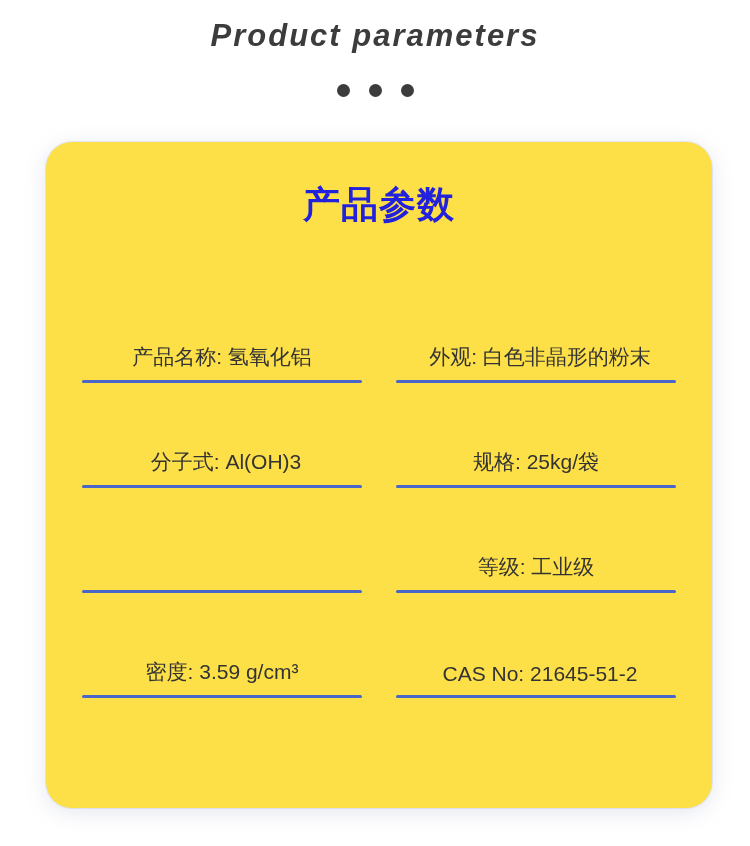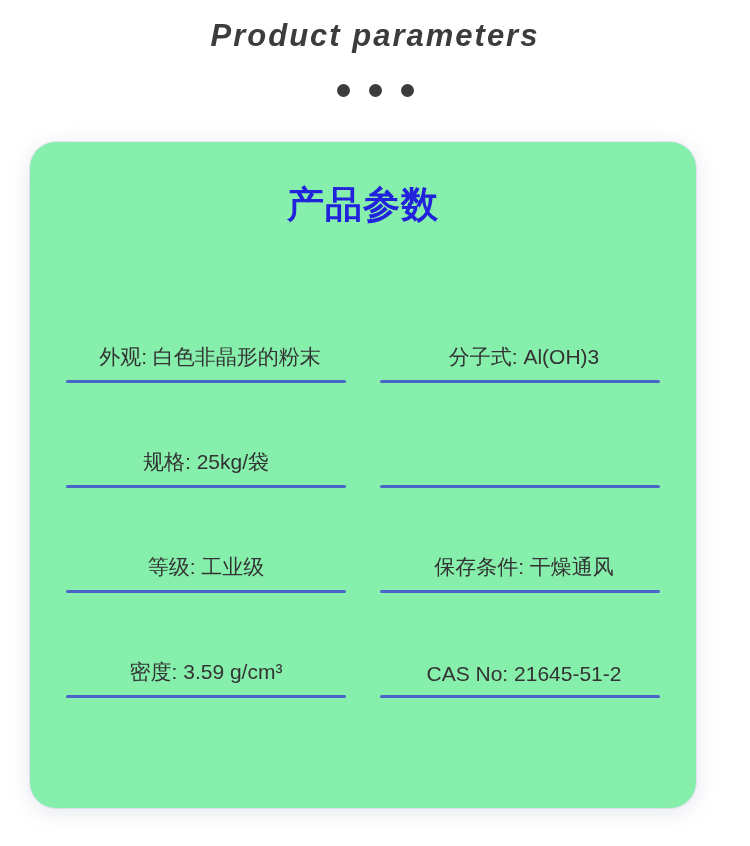--- a/index.html
+++ b/index.html
@@ -39,25 +39,25 @@
   }
   .dot {
     width: 13px;
     height: 13px;
     border-radius: 50%;
     background: #3c3c3c;
   }
 
   .card {
     position: absolute;
-    left: 30px;
+    left: 46px;
     top: 142px;
     width: 666px;
     height: 666px;
-    background: #86efac;
+    background: #fde047;
     border-radius: 26px;
     box-shadow: 0 4px 22px rgba(120,130,170,0.20), 0 0 0 1px rgba(230,233,243,0.8);
   }
 
   .card-title {
     position: absolute;
     top: 38px;
     left: 0;
     width: 100%;
     text-align: center;
@@ -122,20 +122,27 @@
   <span class="dot"></span>
   <span class="dot"></span>
   <span class="dot"></span>
 </div>
 
 <div class="card">
   <div class="card-title">产品参数</div>
 
   <div class="grid">
 
+    <div class="cell col-left">
+      <div class="cell-inner">
+        <span class="label">产品名称: </span>
+        <span class="value">氢氧化铝</span>
+      </div>
+      <div class="rule"></div>
+    </div>
 
     <div class="cell col-right">
       <div class="cell-inner">
         <span class="label">外观: </span>
         <span class="value">白色非晶形的粉末</span>
       </div>
       <div class="rule"></div>
     </div>
 
 
@@ -160,27 +167,20 @@
     </div>
 
     <div class="cell col-left">
       <div class="cell-inner">
         <span class="label">等级: </span>
         <span class="value">工业级</span>
       </div>
       <div class="rule"></div>
     </div>
 
-    <div class="cell col-right">
-      <div class="cell-inner">
-        <span class="label">保存条件: </span>
-        <span class="value">干燥通风</span>
-      </div>
-      <div class="rule"></div>
-    </div>
 
     <div class="cell col-left">
       <div class="cell-inner">
         <span class="label">密度: </span>
         <span class="value">3.59 g/cm³</span>
       </div>
       <div class="rule"></div>
     </div>
 
     <div class="cell col-right">

